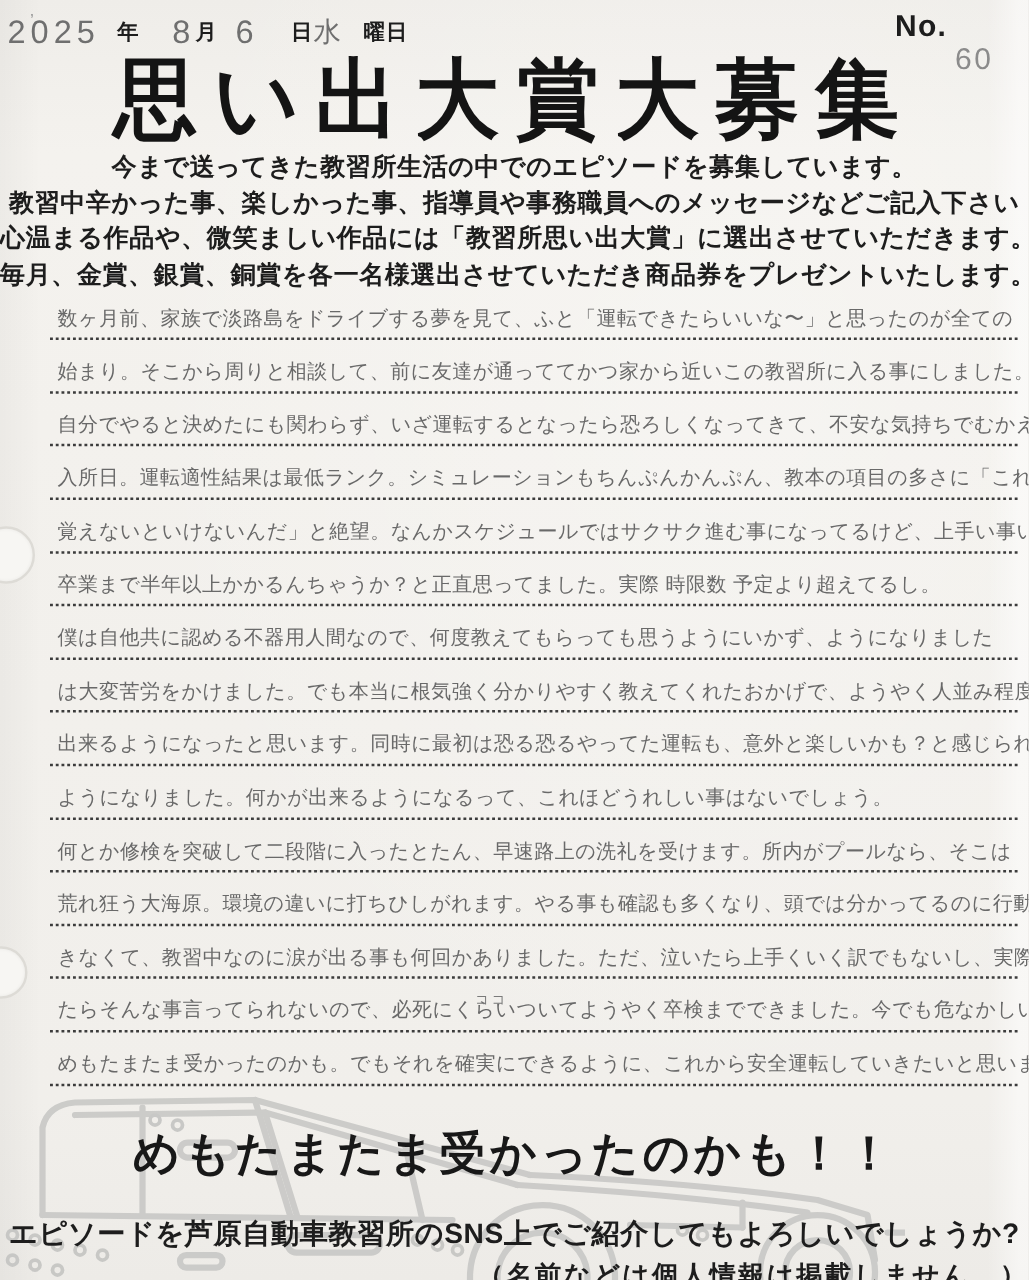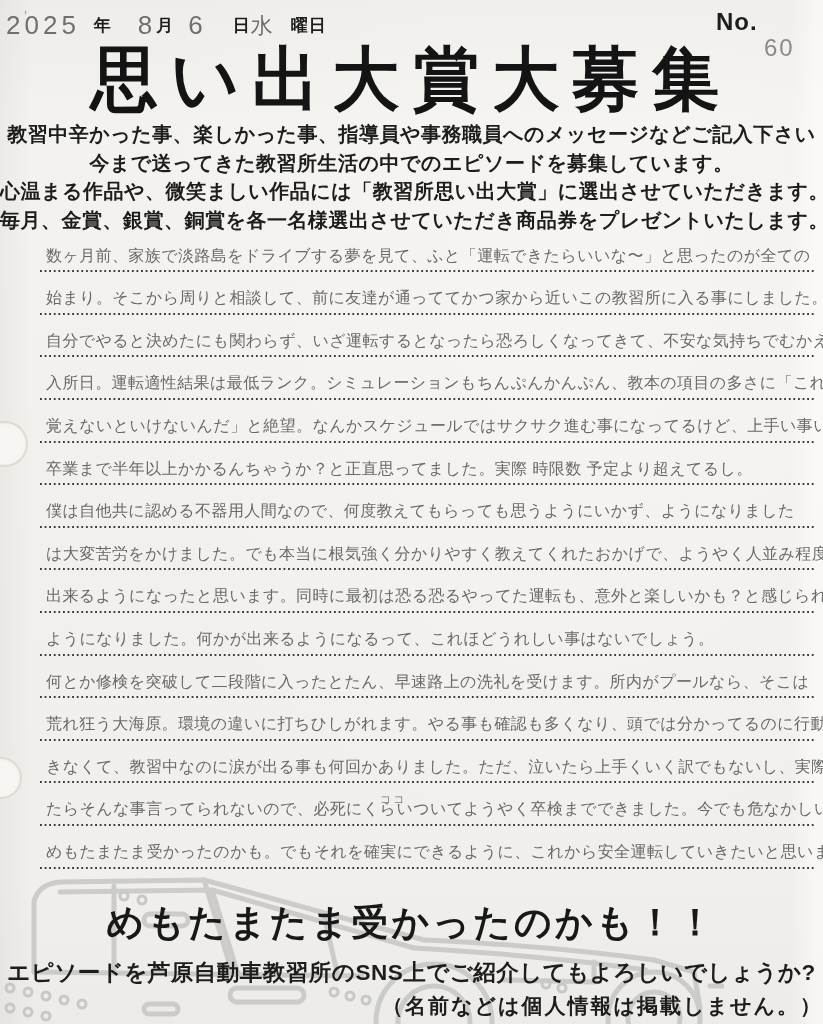--- a/index.html
+++ b/index.html
@@ -58,21 +58,21 @@
     display:block;font-size:16px;line-height:20px;letter-spacing:0.4px;
     padding:0 0 7px 6px;white-space:nowrap;color:#696969;
   }
   .essay-annotation{
     position:absolute;left:340px;top:562px;font-size:11px;color:#7a7a7a;letter-spacing:2px;
   }
 
   
   .footer{position:absolute;left:0;top:898px;width:100%;text-align:center;z-index:3;}
   .thanks{font-size:37px;font-weight:900;color:#181818;letter-spacing:3px;white-space:nowrap;}
-  .sns-line{margin-top:9px;font-size:22.5px;font-weight:bold;color:#1d1d1d;letter-spacing:0.5px;white-space:nowrap;}
+  .sns-line{margin-top:23px;font-size:22.5px;font-weight:bold;color:#1d1d1d;letter-spacing:0.5px;white-space:nowrap;}
   .privacy-line{margin-top:4px;font-size:21px;font-weight:bold;color:#1d1d1d;letter-spacing:2px;white-space:nowrap;text-align:right;}
 
   .car-illustration{position:absolute;left:-6px;top:876px;z-index:1;opacity:0.85;}
 
   .hole-punch{
     position:absolute;border-radius:50%;
     background:#f7f6f3;border:2px solid #dddbd6;
     box-shadow:inset 0 0 3px rgba(0,0,0,0.06);
     z-index:2;
   }
@@ -93,22 +93,22 @@
   </div>
 
   <div class="no-block">
     <span class="no-label printed">No.</span>
     <span class="no-value hw">60</span>
   </div>
 
   <h1 class="form-title">思い出大賞大募集</h1>
 
   <div class="intro">
+    <p>今まで送ってきた教習所生活の中でのエピソードを募集しています。</p>
     <p>教習中辛かった事、楽しかった事、指導員や事務職員へのメッセージなどご記入下さい</p>
-    <p>今まで送ってきた教習所生活の中でのエピソードを募集しています。</p>
     <p>心温まる作品や、微笑ましい作品には「教習所思い出大賞」に選出させていただきます。</p>
     <p>毎月、金賞、銀賞、銅賞を各一名様選出させていただき商品券をプレゼントいたします。</p>
   </div>
 
   <div class="essay">
     <div class="essay-line">
         <span class="hw">数ヶ月前、家族で淡路島をドライブする夢を見て、ふと「運転できたらいいな〜」と思ったのが全ての</span>
       </div>
     <div class="essay-line">
         <span class="hw">始まり。そこから周りと相談して、前に友達が通っててかつ家から近いこの教習所に入る事にしました。</span>

